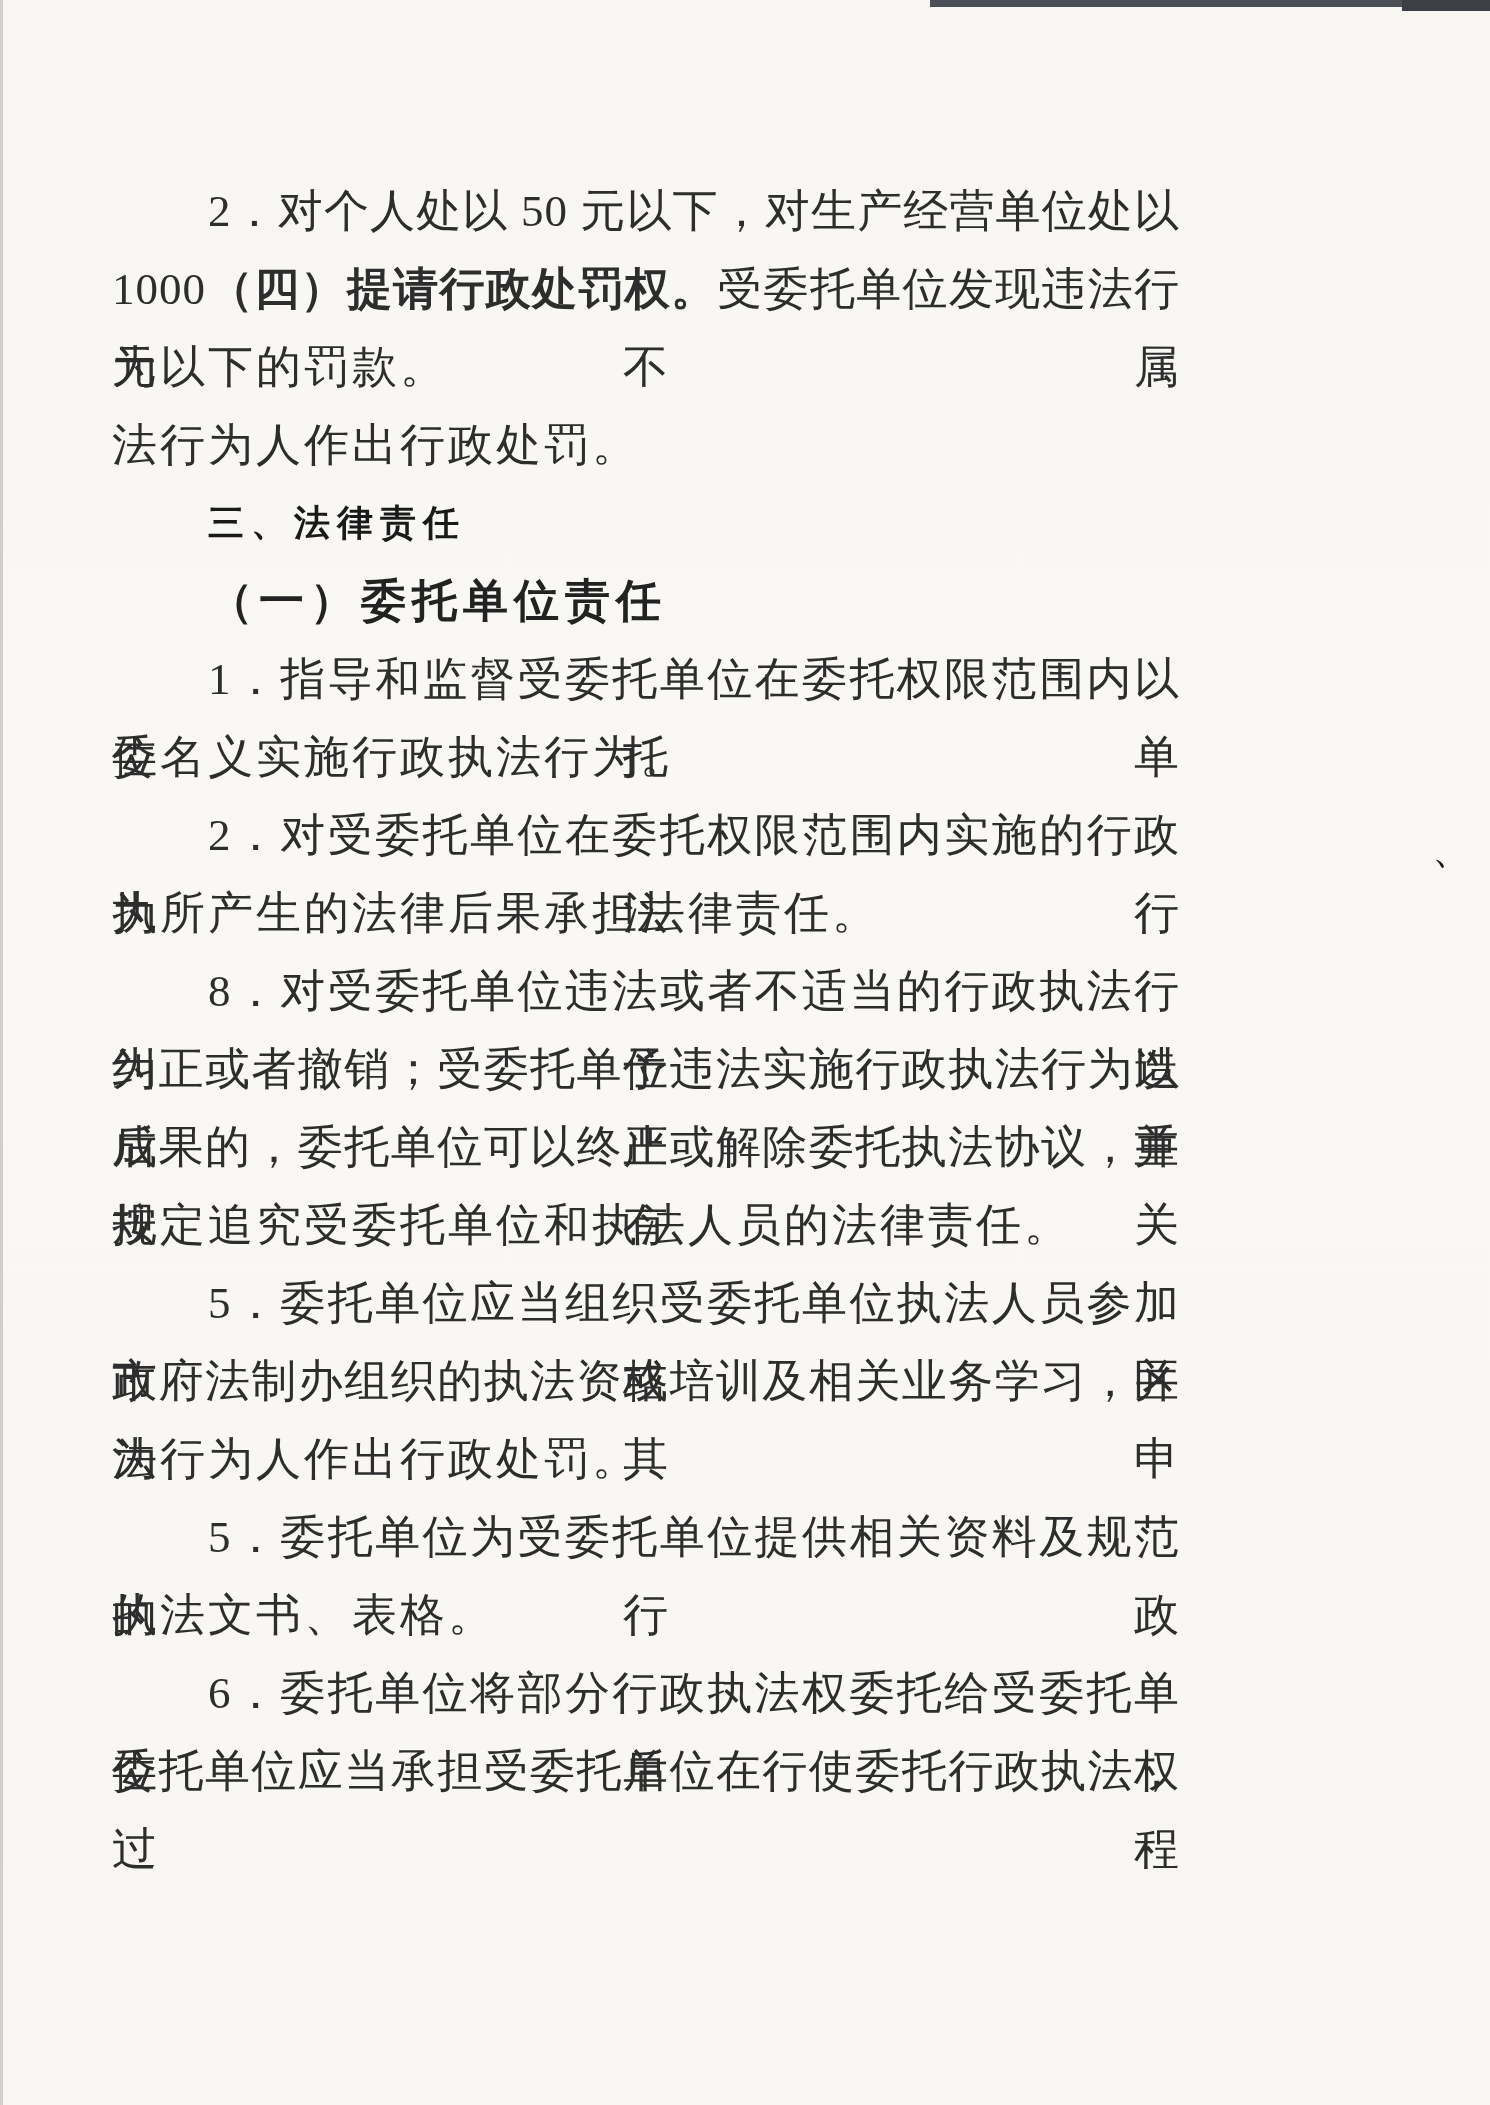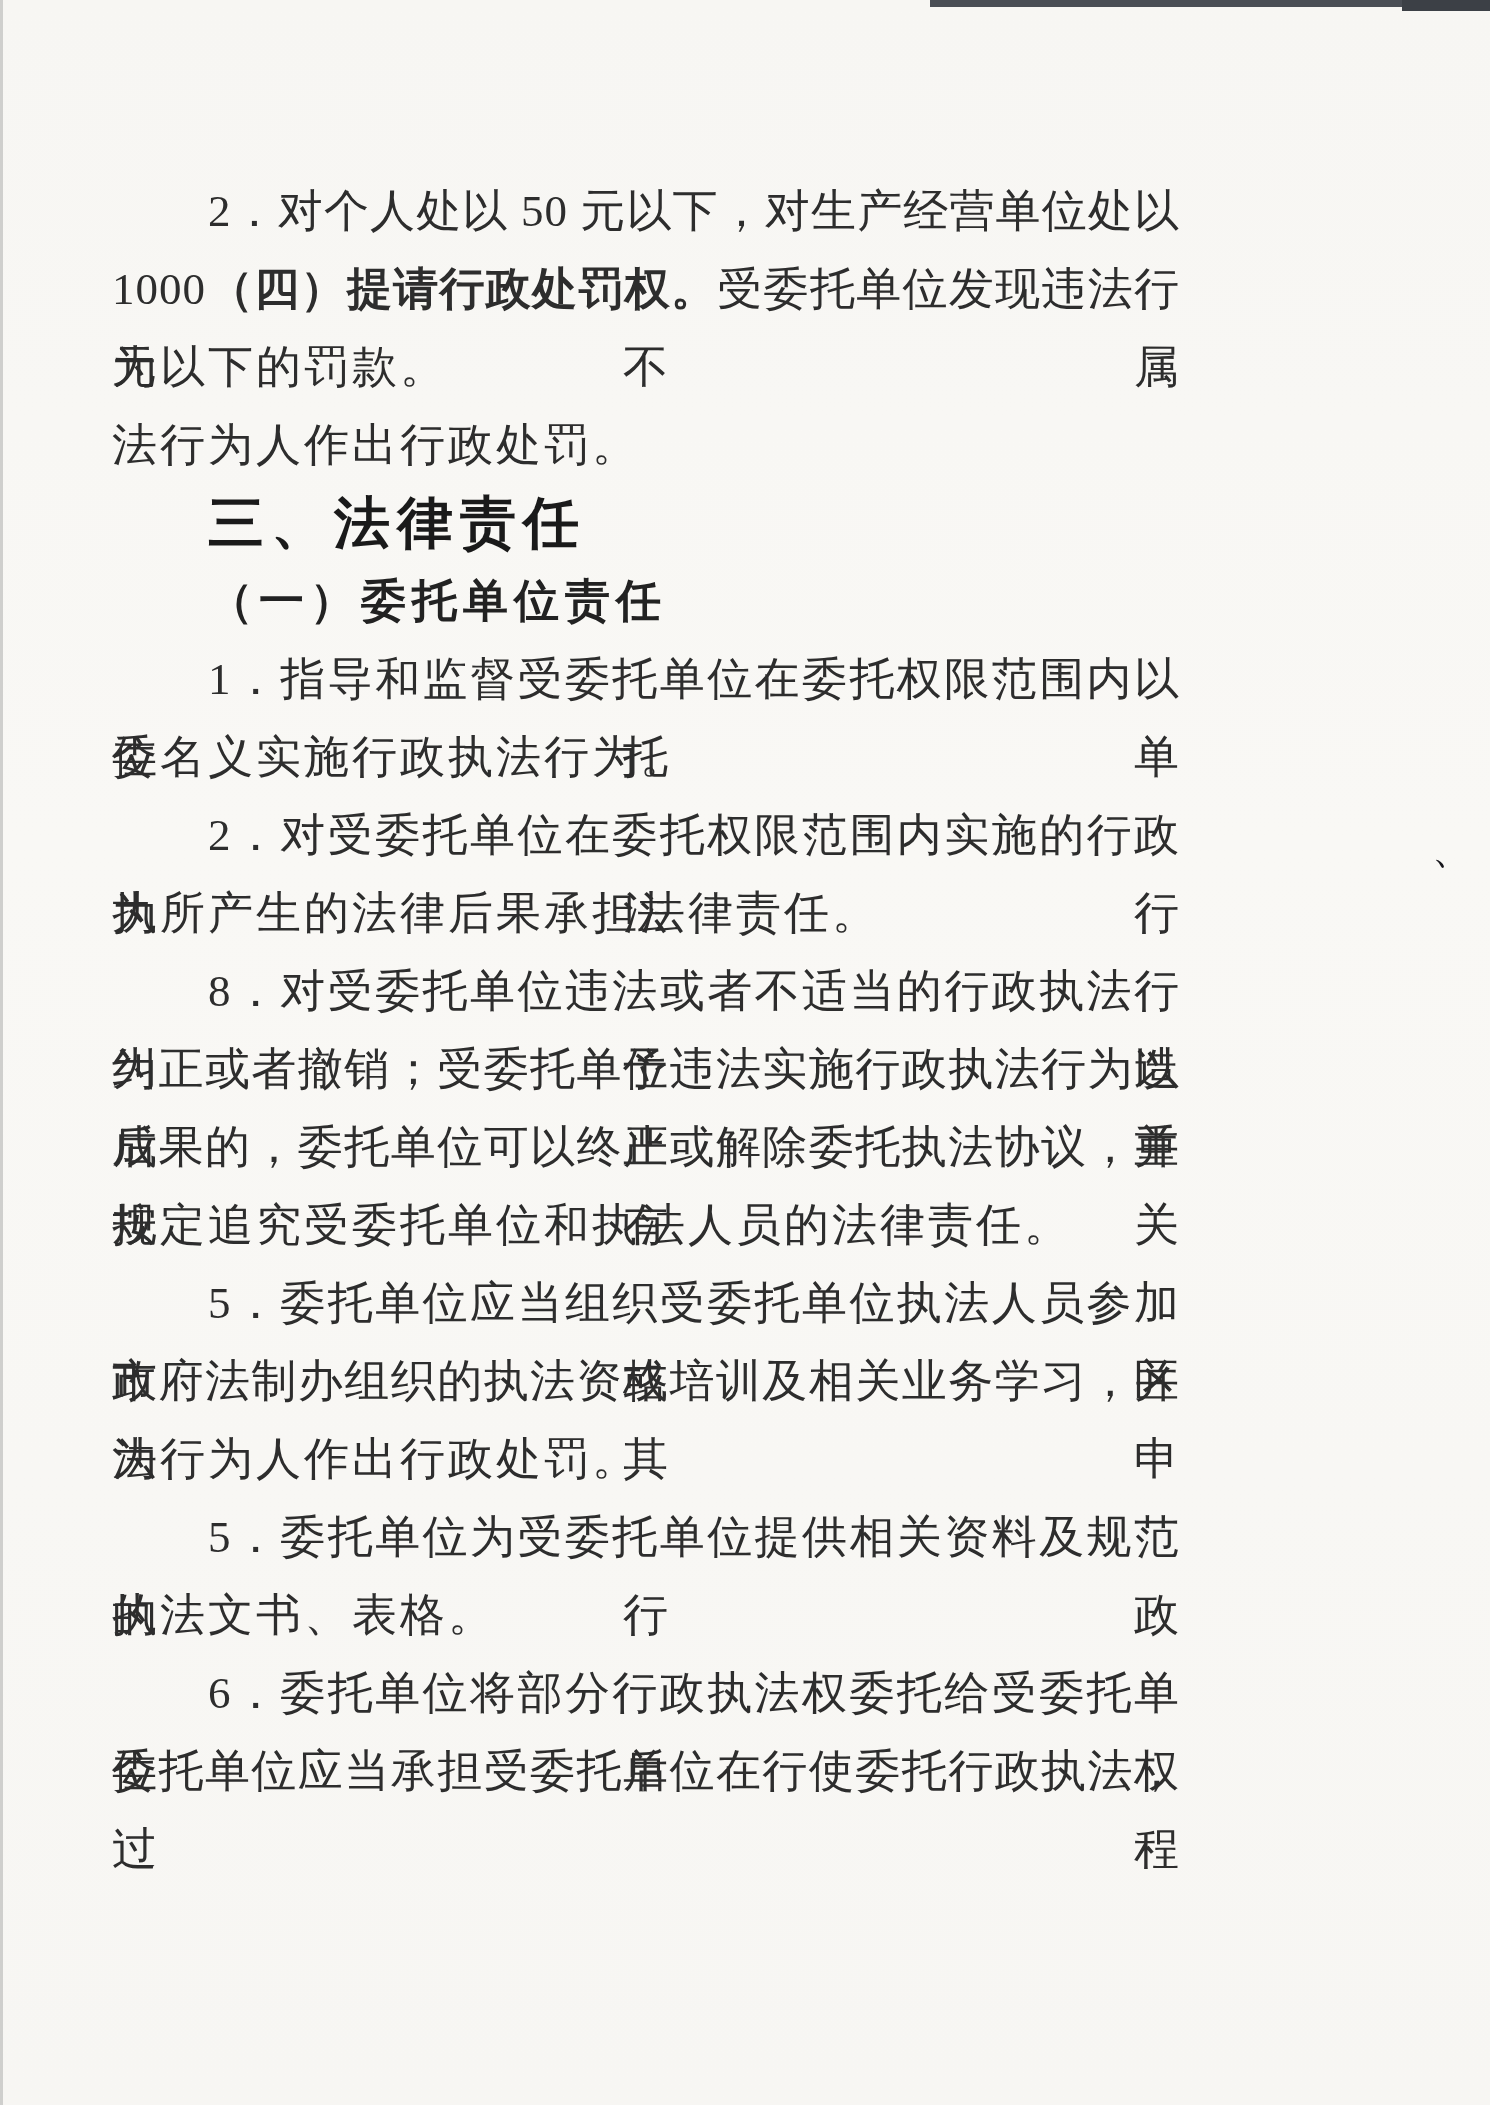--- a/index.html
+++ b/index.html
@@ -48,21 +48,21 @@
   .line.full {
     white-space: normal;
     text-align: justify;
     text-align-last: justify;
     letter-spacing: 1px;
   }
   .line.indent { text-indent: 96px; }
   .line.heading {
     font-family: "Liberation Sans", sans-serif;
     font-weight: bold;
-    font-size: 56px;
+    font-size: 36px;
     letter-spacing: 7px;
     color: #1a1a1a;
   }
   .line.subheading {
     font-weight: bold;
     letter-spacing: 6px;
     color: #222;
   }
   .kbold { font-weight: bold; }
 </style>

